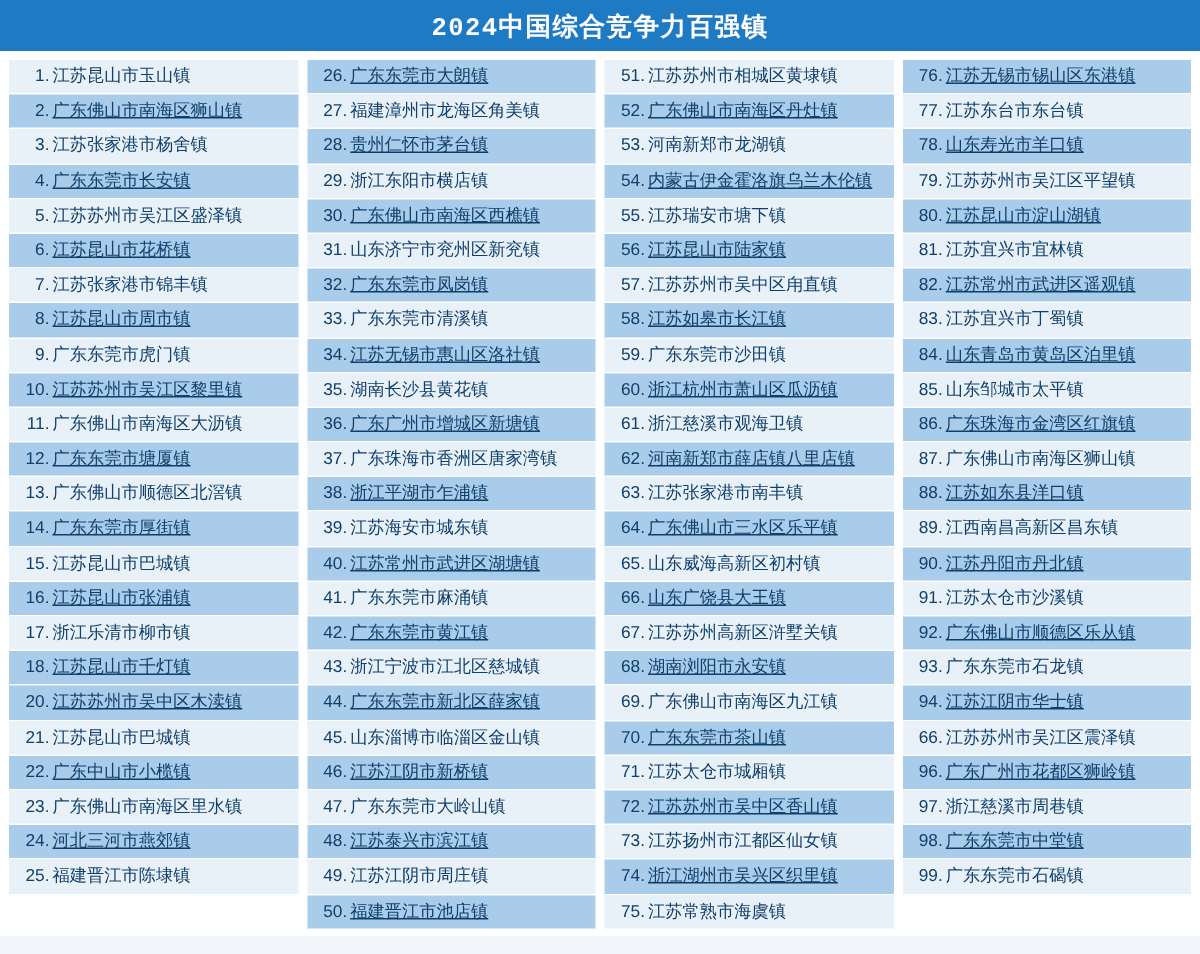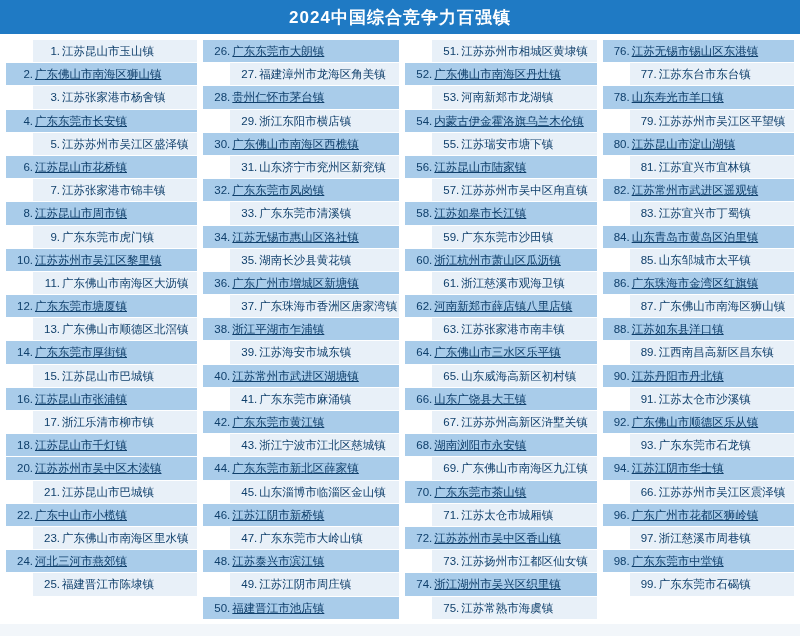--- a/index.html
+++ b/index.html
@@ -25,20 +25,21 @@
     width: 100%;
     height: 34px;
     background: #1f7ac4;
     color: #ffffff;
     display: flex;
     align-items: center;
     justify-content: center;
     font-size: 17px;
     font-weight: bold;
     letter-spacing: 1px;
+    font-family: Liberation Mono, monospace;
   }
   .grid {
     display: grid;
     grid-template-columns: repeat(4, 1fr);
     column-gap: 6px;
     padding: 6px 6px 4px 6px;
     box-sizing: border-box;
     background: #ffffff;
   }
   .col {
@@ -52,21 +53,20 @@
     color: #0f3f6b;
     padding-left: 5px;
     padding-right: 2px;
     box-sizing: border-box;
     white-space: nowrap;
     overflow: hidden;
     border-bottom: 1px solid #ffffff;
   }
   .cell.odd {
     background: #e8f0f8;
-    margin-left: 27px;
   }
   .cell.even {
     background: #a9ccea;
     text-decoration: underline;
   }
   .cell .num {
     display: inline-block;
     min-width: 22px;
     text-align: right;
     margin-right: 2px;

